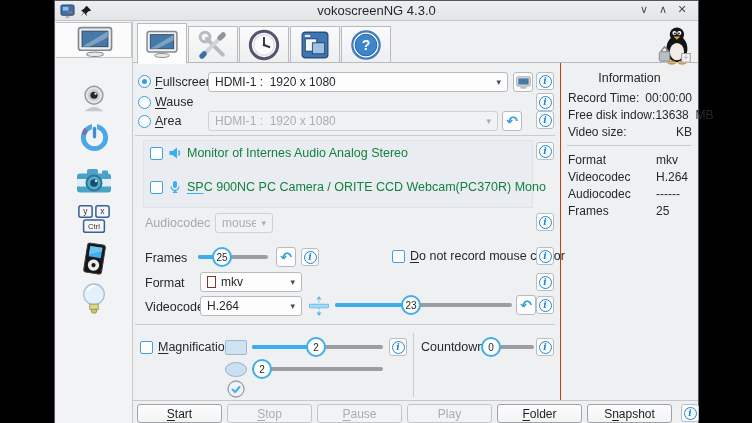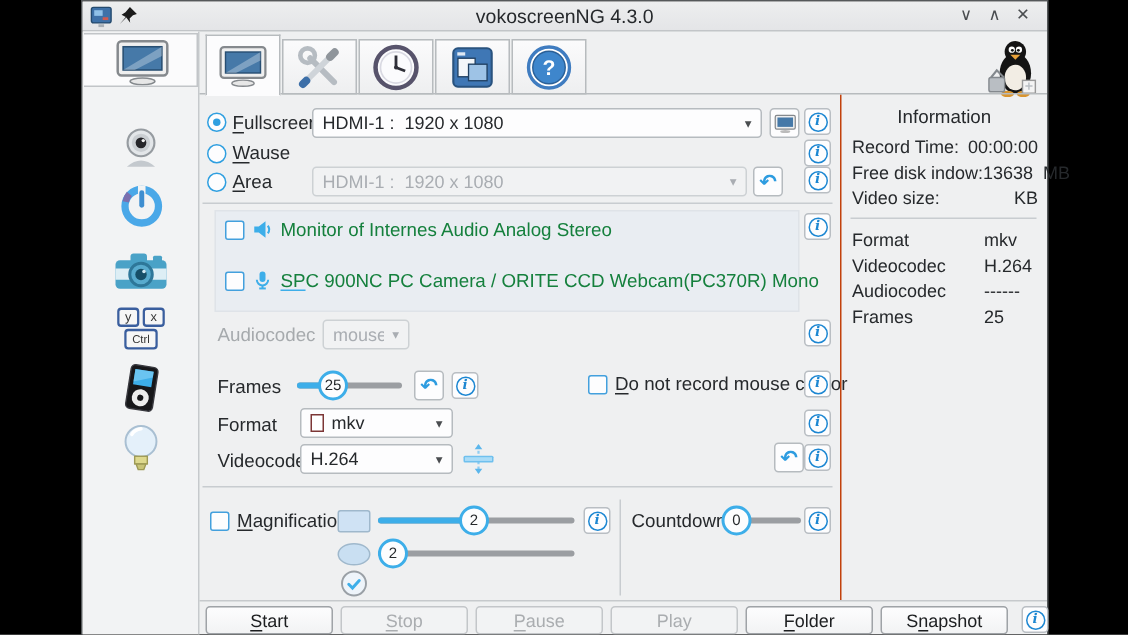--- a/index.html
+++ b/index.html
@@ -377,20 +377,27 @@
   </div>
   <span class="abs" style="left:252px;top:295px">
     <svg width="24" height="20" viewBox="0 0 24 20">
           <line x1="12" y1="1" x2="12" y2="19" stroke="#8fcdf2" stroke-width="1.5" stroke-dasharray="2 1.5"></line>
           <path d="M12 0 l-2.5 3.5 h5 z" fill="#5bb6ec"></path>
           <path d="M12 20 l-2.5 -3.5 h5 z" fill="#5bb6ec"></path>
           <rect x="2" y="7.8" width="20" height="4.5" rx="1" fill="#6fc0ee"></rect>
           <rect x="3" y="8.8" width="18" height="2.5" fill="#aadcf7"></rect>
         </svg>
   </span>
+  <div class="slider" style="left:280px;top:293px;width:177px">
+    <div class="track"></div>
+    <div class="fill" style="width:76px"></div>
+    <div class="handle" style="left:66px">
+          <span>23</span>
+        </div>
+  </div>
   <span class="tool-btn" style="left:461px;top:294px">
         <span class="undo-glyph">↶</span>
       </span>
   <span class="info-btn" style="left:481px;top:295px">
         <span class="info-circ">i</span>
       </span>
 
   <div class="sep-h" style="left:80px;top:323px;width:420px"></div>
 
   <span class="cb" style="left:85px;top:340px"></span>

